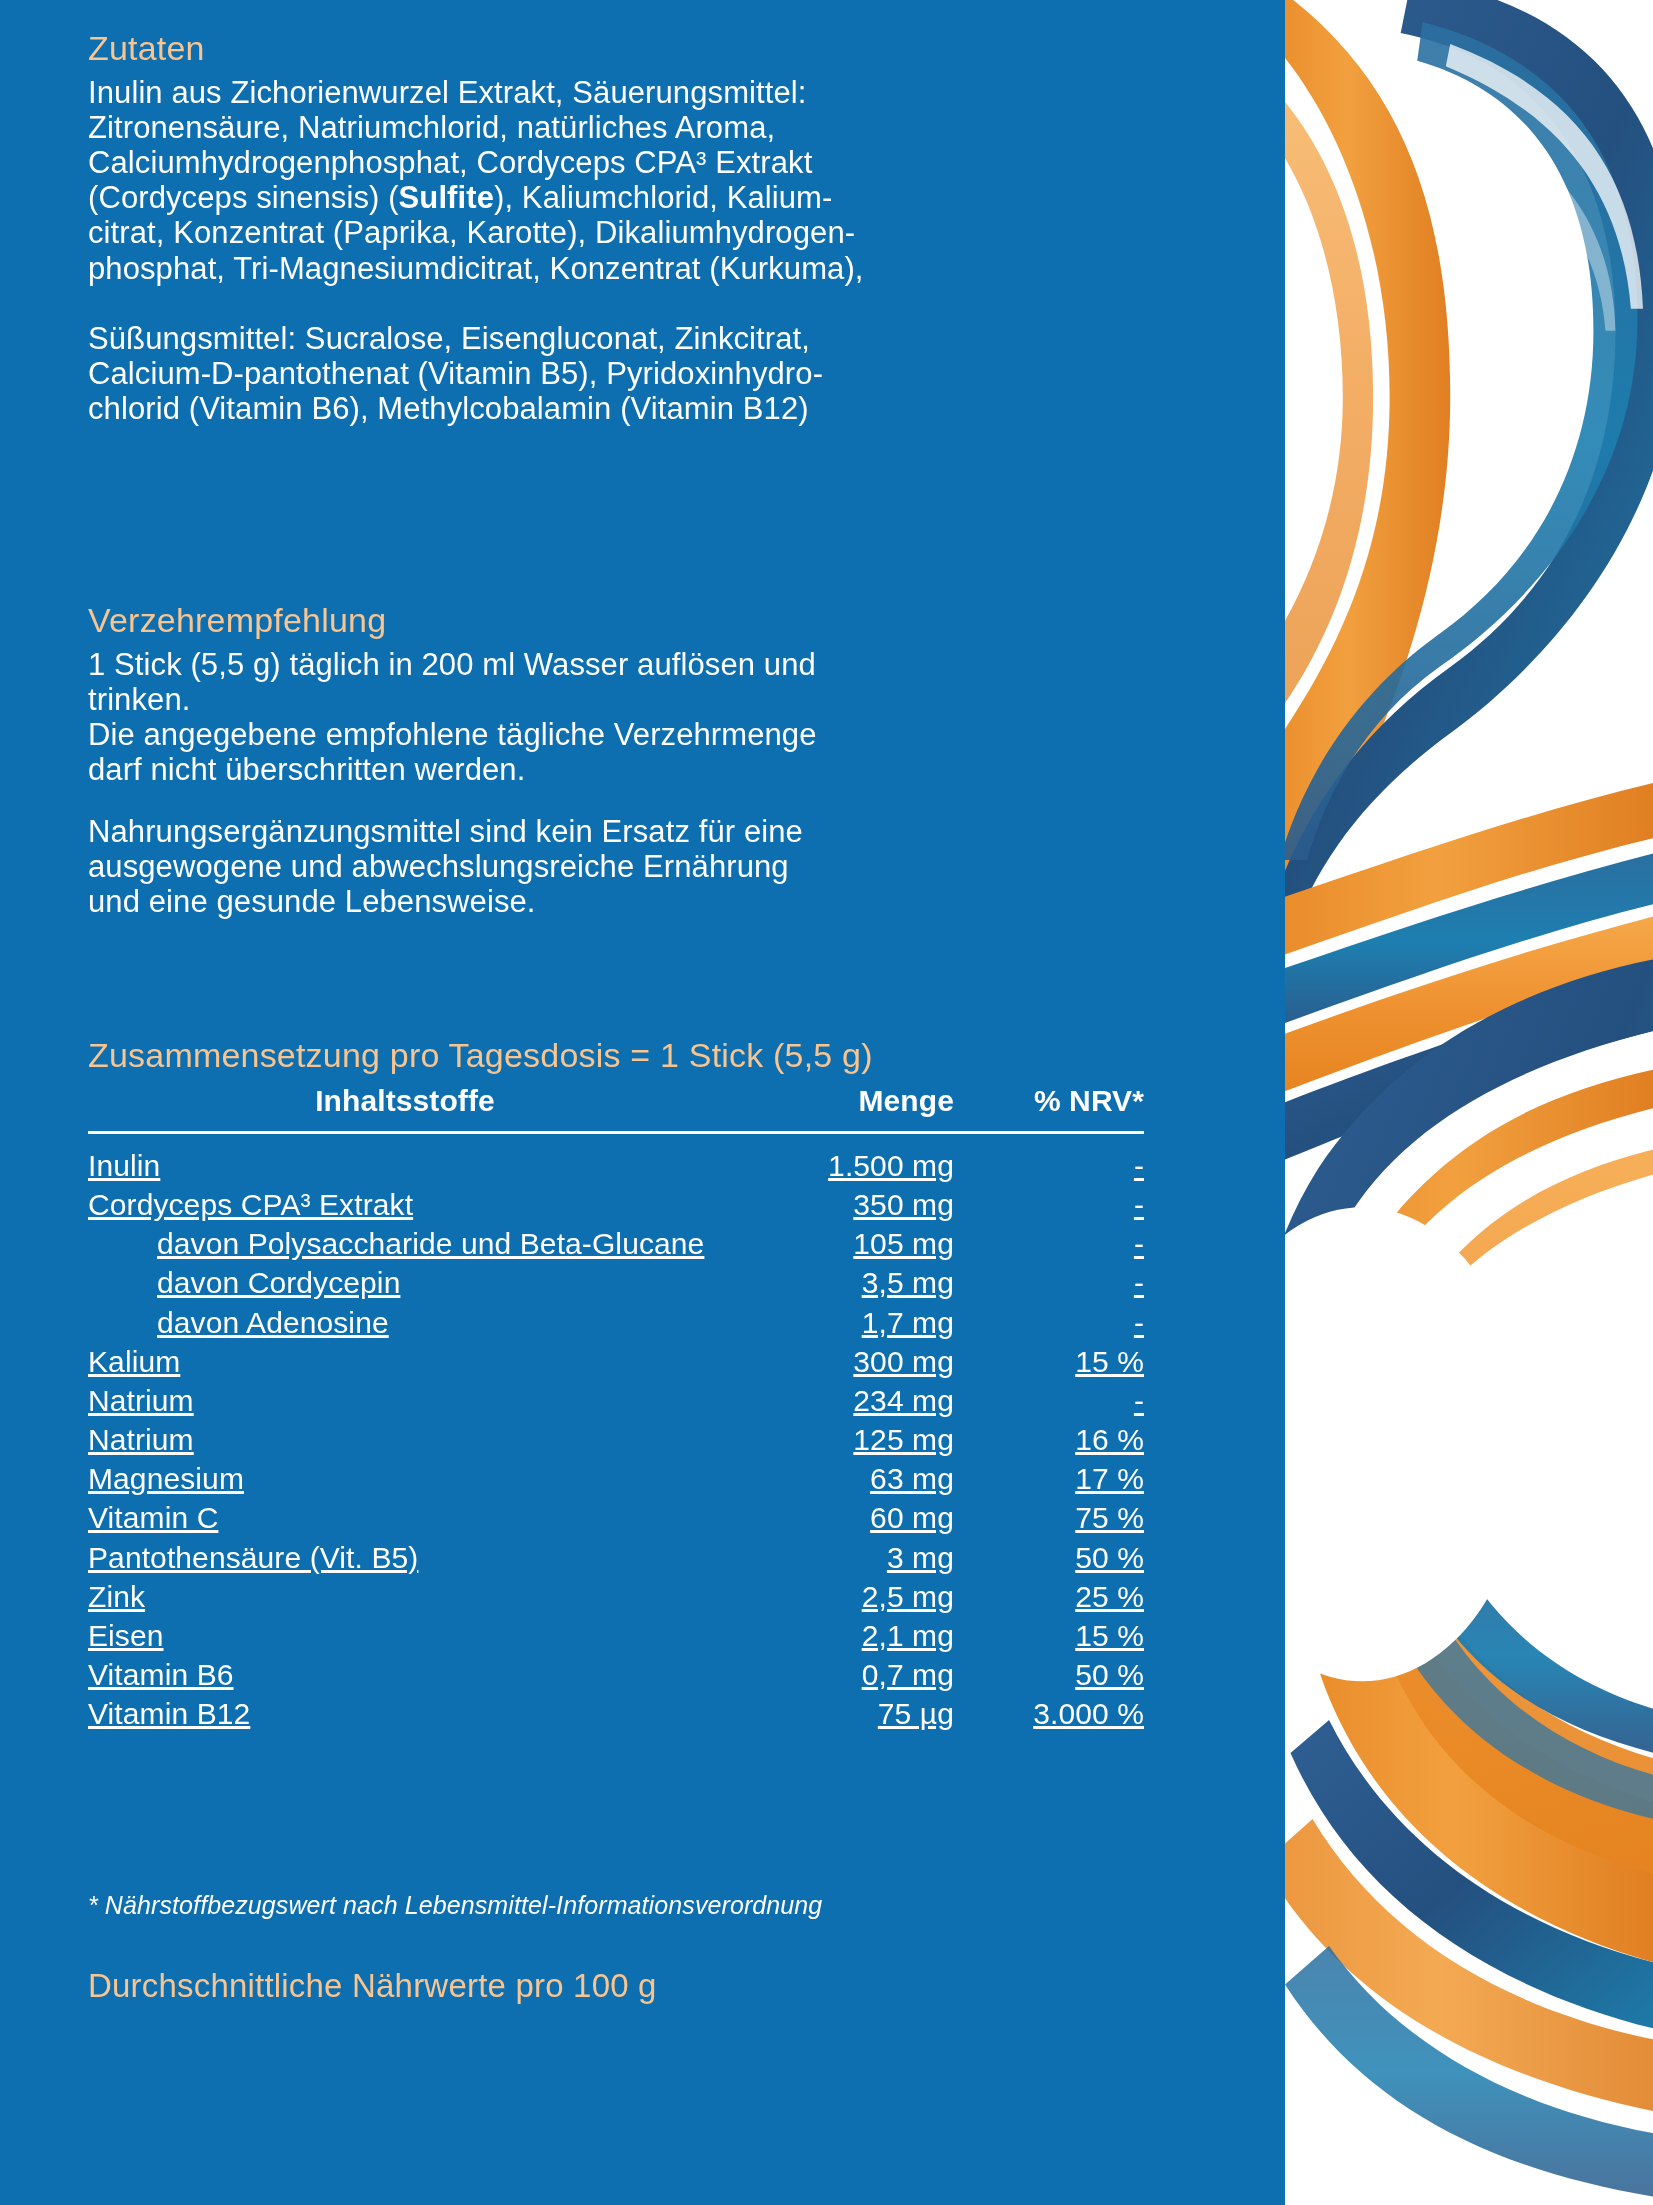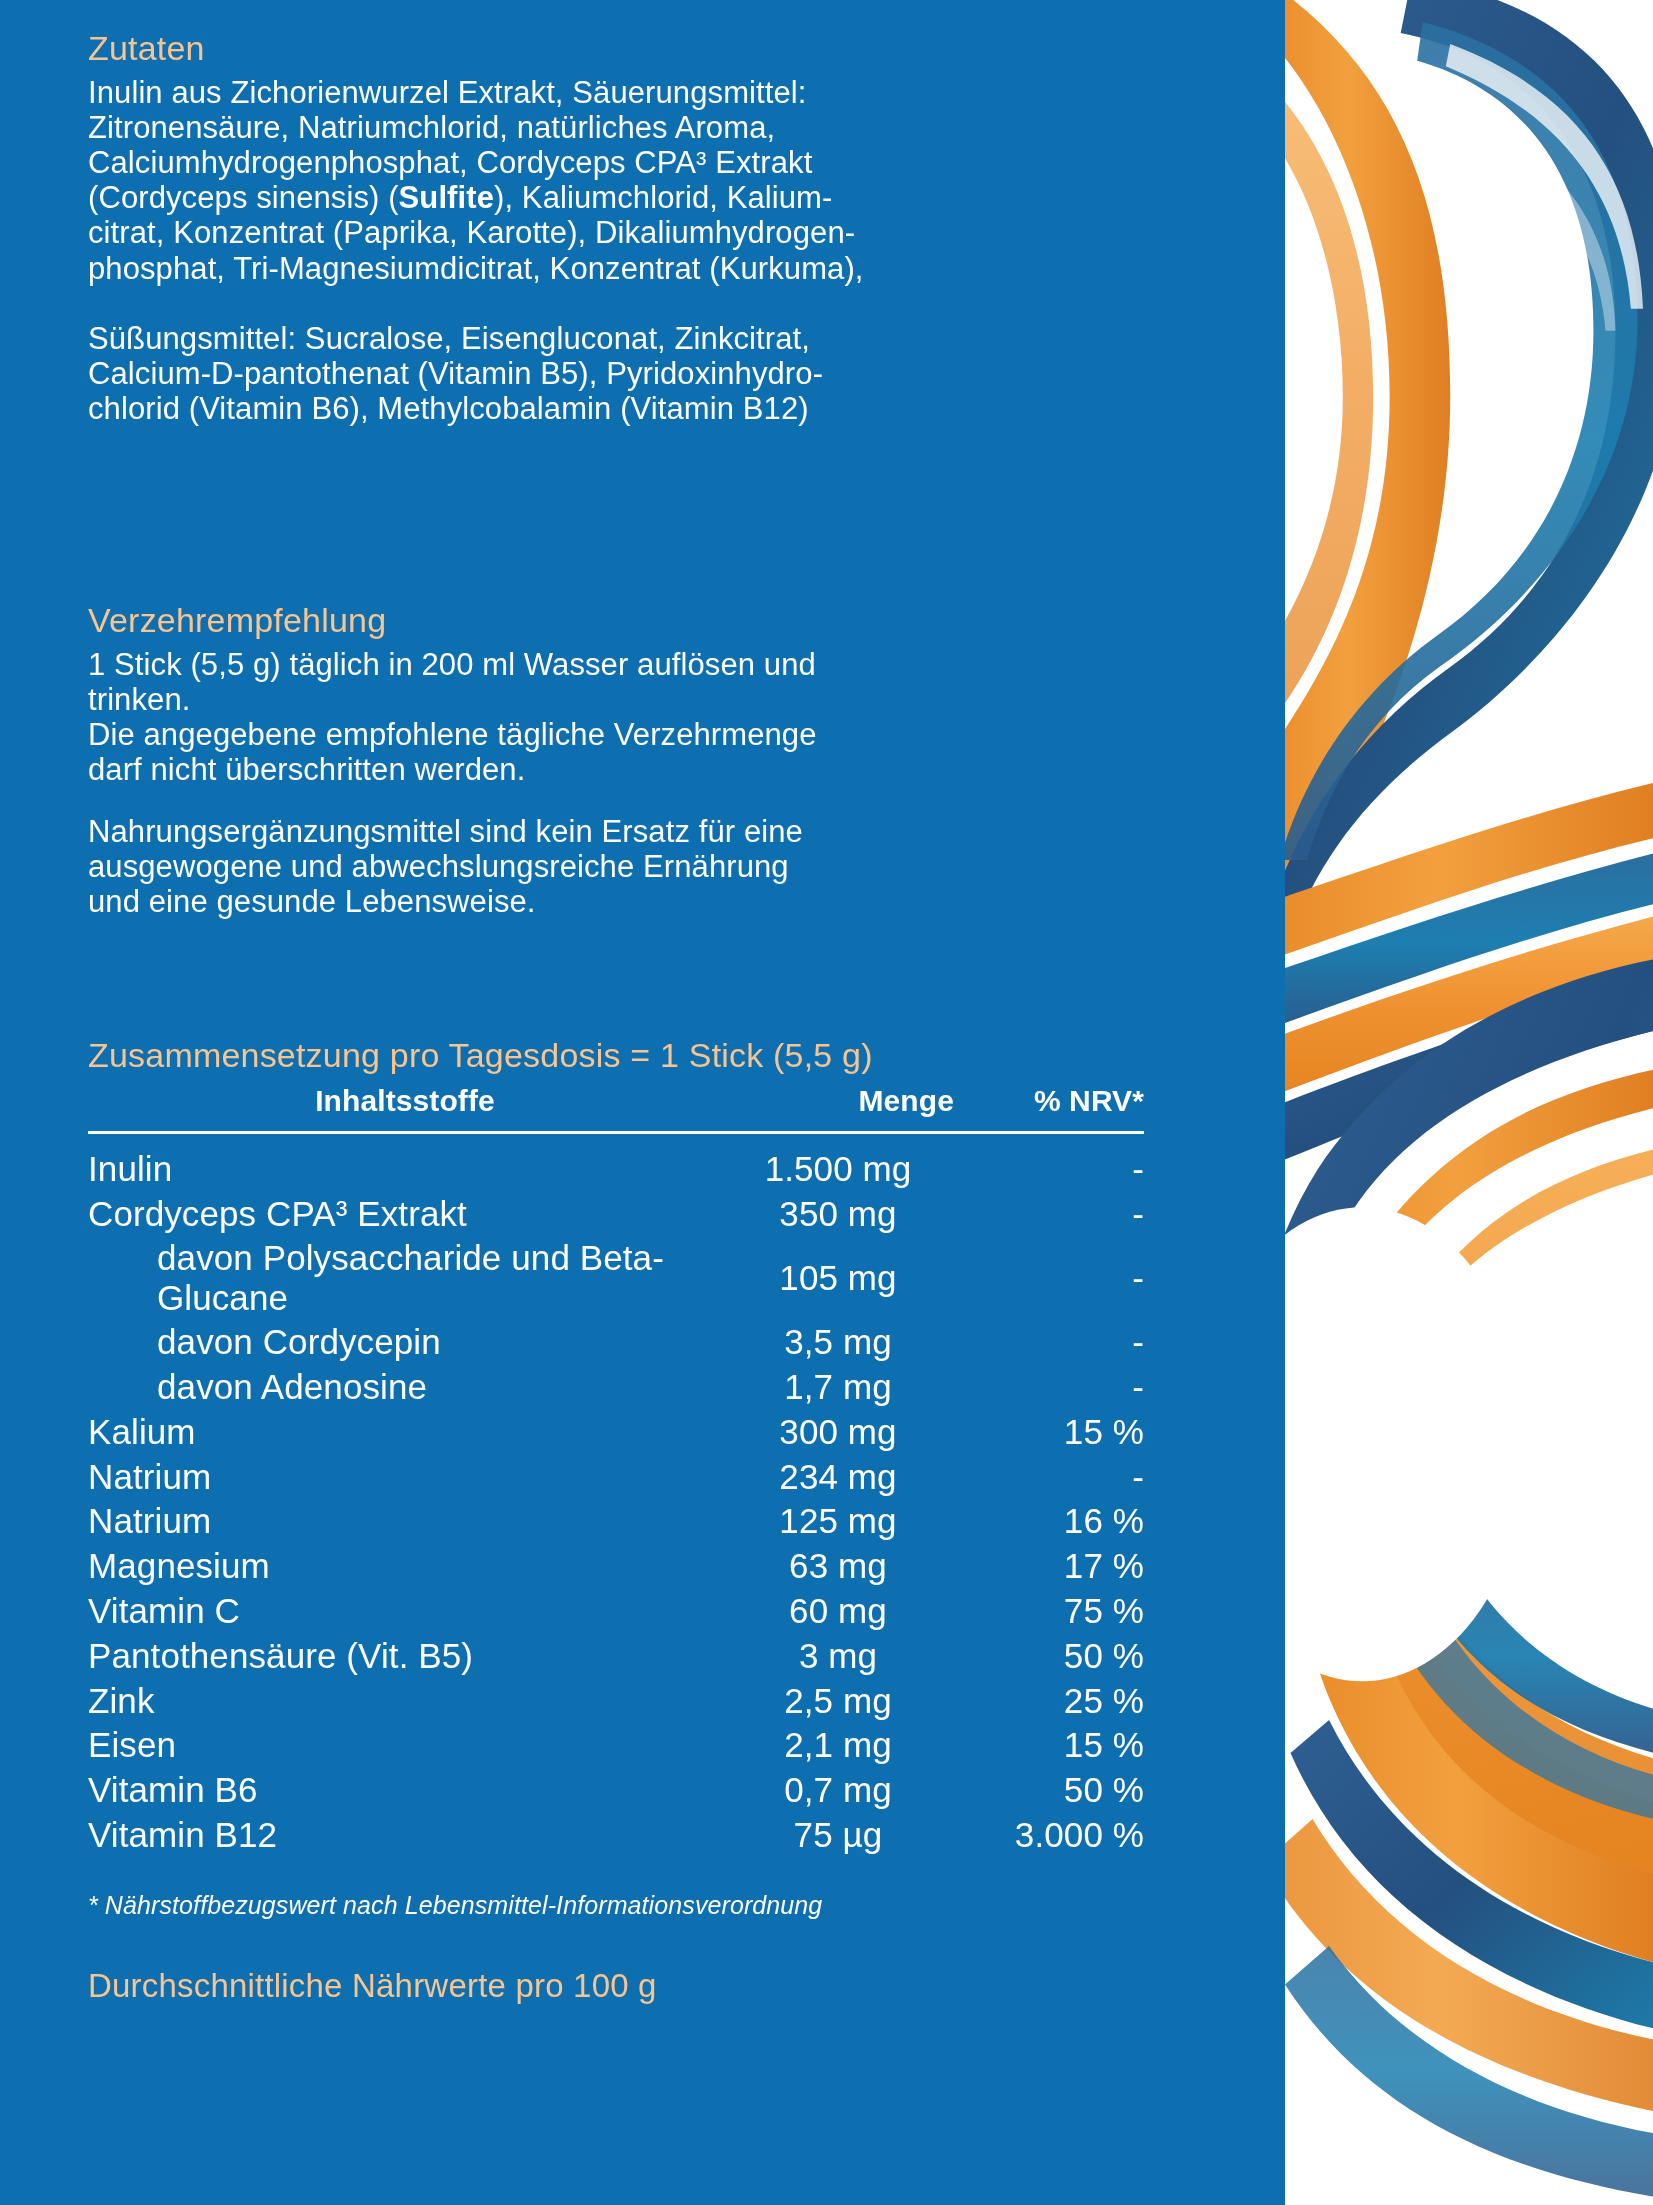--- a/index.html
+++ b/index.html
@@ -86,30 +86,31 @@
   table.nutri thead th.t-nrv{text-align:right;}
 
   table.nutri thead tr.rule-row td{
     padding:0;height:4.4px;
   }
   .rule{
     height:2.8px;background:#ffffff;width:100%;
   }
 
   table.nutri tbody td{
-    font-size:35px;
+    font-size:30px;
     font-weight:300;
     padding:2.8px 0 2.8px 0;
     line-height:1.12;
     letter-spacing:0.1px;
+    text-decoration:underline;
   }
   table.nutri tbody tr:first-child td{padding-top:14.3px;}
   td.v-name{text-align:left;}
   td.v-name.indent{padding-left:69px;}
-  td.v-amt{text-align:center;}
+  td.v-amt{text-align:right;}
   td.v-nrv{text-align:right;}
 
   #footnote{
     position:absolute;left:0;top:1891px;width:1048px;
     color:#ffffff;font-size:25px;font-style:italic;font-weight:300;
     letter-spacing:0.1px;
   }
 
   #sec-naehr{position:absolute;left:0;top:1968px;width:1048px;}
   #sec-naehr .h-orange{font-size:33px;margin-bottom:5.5px;}

